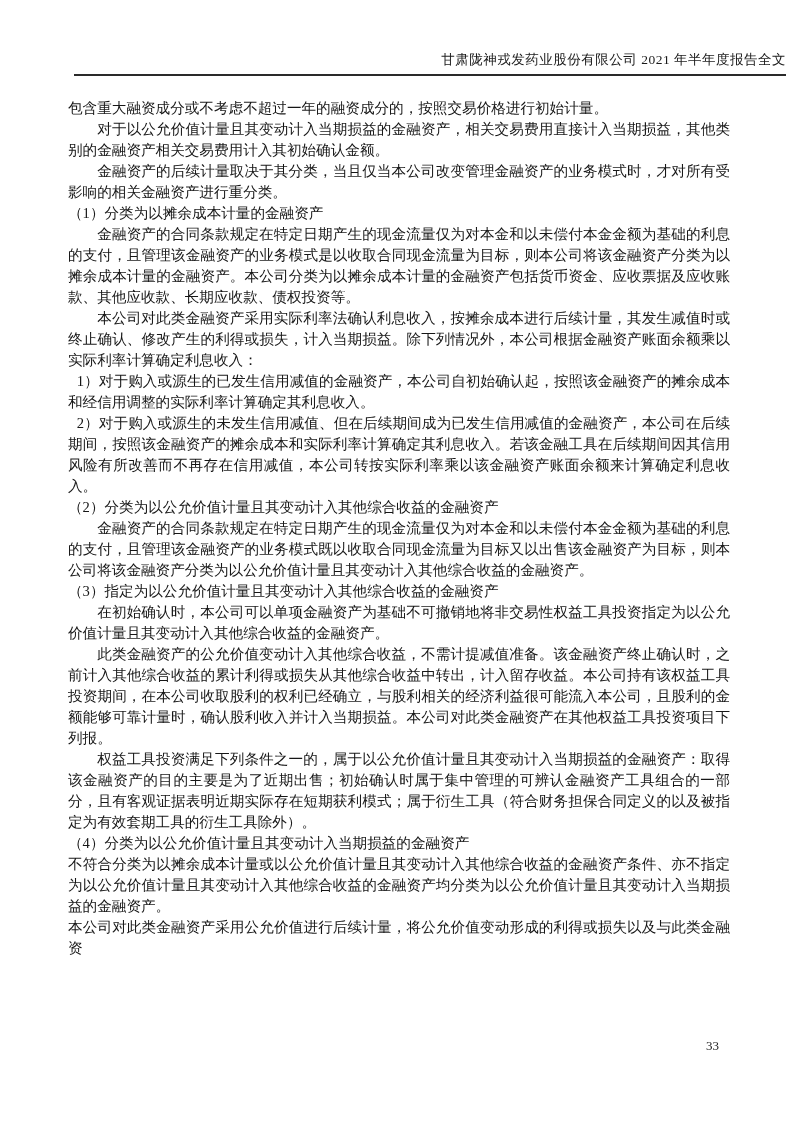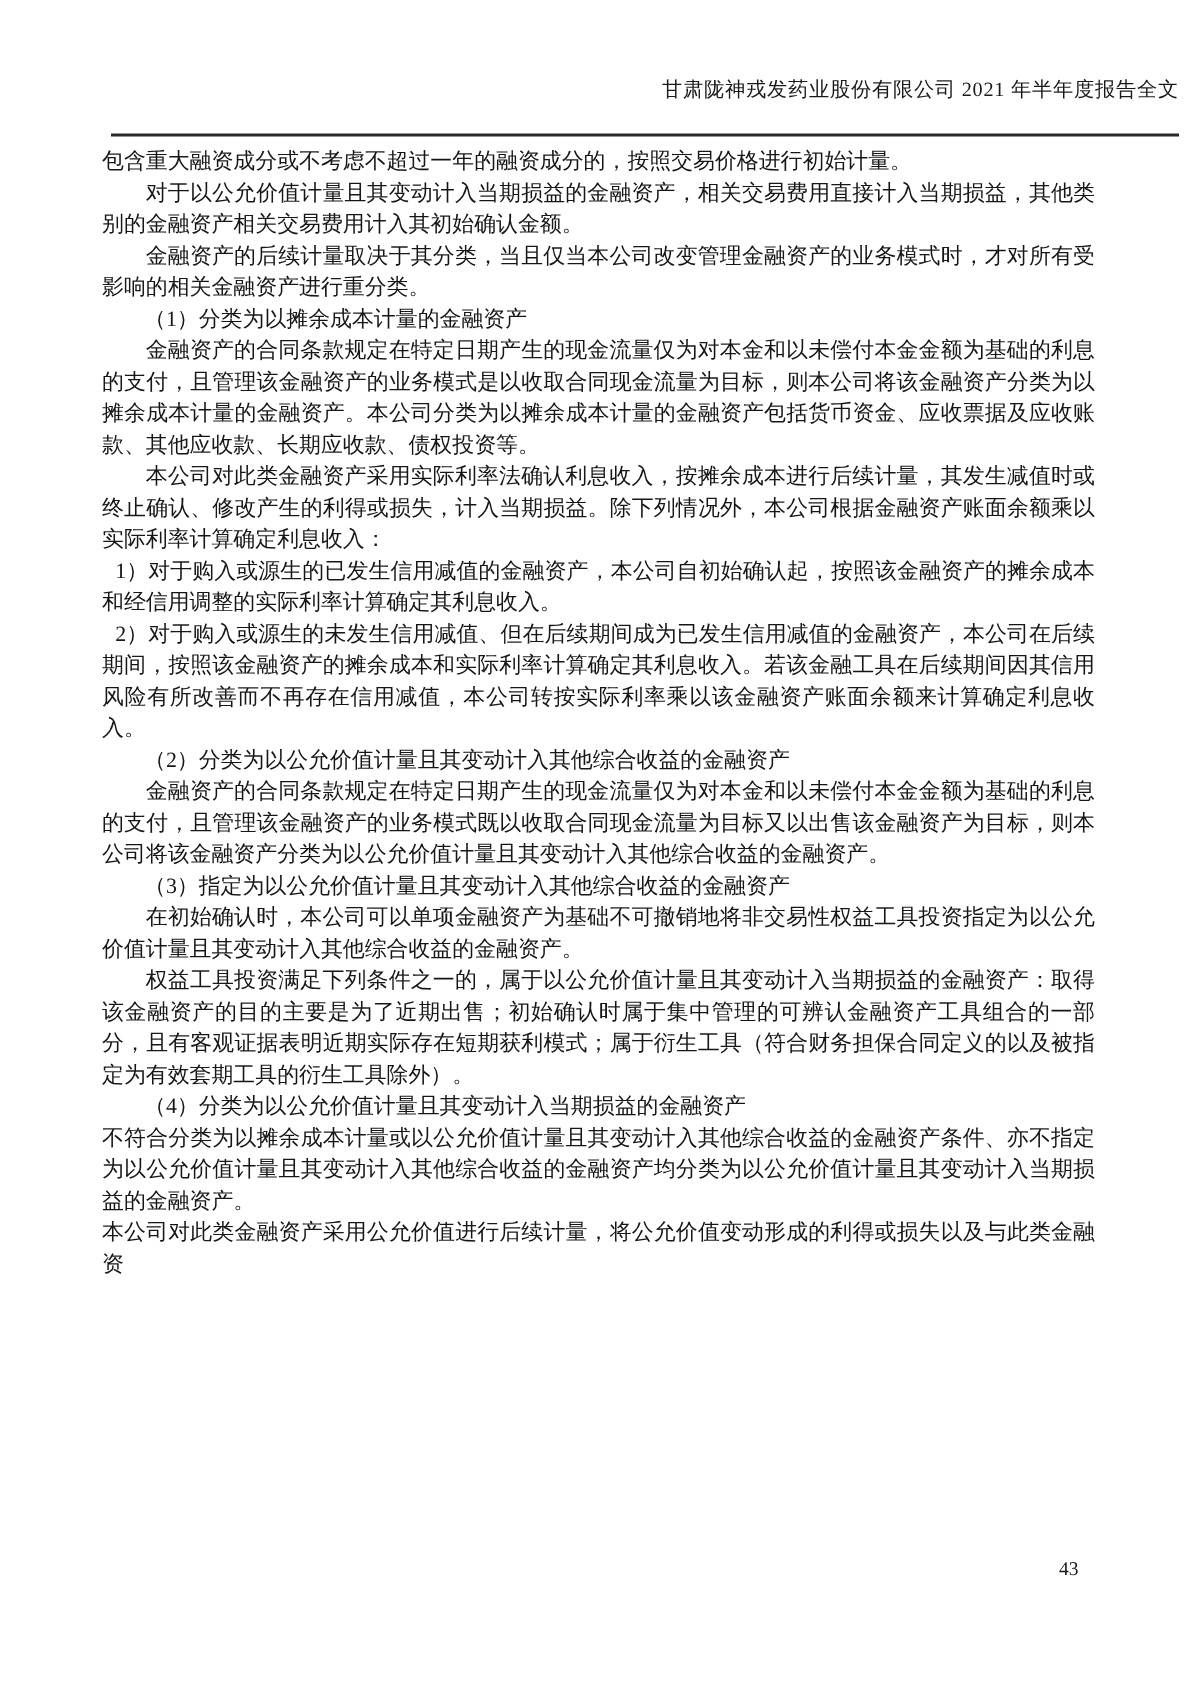--- a/index.html
+++ b/index.html
@@ -19,21 +19,21 @@
     height: 1122px;
     background: #ffffff;
     overflow: hidden;
   }
   .page-header {
     position: absolute;
     top: 0;
     left: 74px;
     right: 7px;
     border-bottom: 2px solid #2a2a2a;
-    padding-bottom: 20px;
+    padding-bottom: 5px;
   }
   .header-title {
     padding-top: 51px;
     text-align: right;
     font-size: 13.5px;
     line-height: 18px;
     letter-spacing: 0.5px;
     color: #1a1a1a;
     white-space: nowrap;
   }
@@ -46,21 +46,21 @@
     line-height: 21px;
     text-align: justify;
     color: #161616;
   }
   .doc-body p {
     margin: 0;
     padding: 0;
   }
   p.ind2 { text-indent: 2em; font-family: Liberation Serif, serif; }
   p.num  { text-indent: 0.6em; }
-  p.sec  { text-indent: 0; margin-left: 28px; }
+  p.sec  { text-indent: 0; }
   p.cont { text-indent: 0; }
   .page-footer {
     position: absolute;
     top: 1038px;
     right: 74px;
     font-size: 13px;
     color: #1a1a1a;
   }
 </style>
 </head>
@@ -78,23 +78,24 @@
     <p class="ind2">金融资产的后续计量取决于其分类，当且仅当本公司改变管理金融资产的业务模式时，才对所有受影响的相关金融资产进行重分类。</p>
     <p class="sec">（1）分类为以摊余成本计量的金融资产</p>
     <p class="ind2">金融资产的合同条款规定在特定日期产生的现金流量仅为对本金和以未偿付本金金额为基础的利息的支付，且管理该金融资产的业务模式是以收取合同现金流量为目标，则本公司将该金融资产分类为以摊余成本计量的金融资产。本公司分类为以摊余成本计量的金融资产包括货币资金、应收票据及应收账款、其他应收款、长期应收款、债权投资等。</p>
     <p class="ind2">本公司对此类金融资产采用实际利率法确认利息收入，按摊余成本进行后续计量，其发生减值时或终止确认、修改产生的利得或损失，计入当期损益。除下列情况外，本公司根据金融资产账面余额乘以实际利率计算确定利息收入：</p>
     <p class="num">1）对于购入或源生的已发生信用减值的金融资产，本公司自初始确认起，按照该金融资产的摊余成本和经信用调整的实际利率计算确定其利息收入。</p>
     <p class="num">2）对于购入或源生的未发生信用减值、但在后续期间成为已发生信用减值的金融资产，本公司在后续期间，按照该金融资产的摊余成本和实际利率计算确定其利息收入。若该金融工具在后续期间因其信用风险有所改善而不再存在信用减值，本公司转按实际利率乘以该金融资产账面余额来计算确定利息收入。</p>
     <p class="sec">（2）分类为以公允价值计量且其变动计入其他综合收益的金融资产</p>
     <p class="ind2">金融资产的合同条款规定在特定日期产生的现金流量仅为对本金和以未偿付本金金额为基础的利息的支付，且管理该金融资产的业务模式既以收取合同现金流量为目标又以出售该金融资产为目标，则本公司将该金融资产分类为以公允价值计量且其变动计入其他综合收益的金融资产。</p>
     <p class="sec">（3）指定为以公允价值计量且其变动计入其他综合收益的金融资产</p>
     <p class="ind2">在初始确认时，本公司可以单项金融资产为基础不可撤销地将非交易性权益工具投资指定为以公允价值计量且其变动计入其他综合收益的金融资产。</p>
+    <p class="ind2">此类金融资产的公允价值变动计入其他综合收益，不需计提减值准备。该金融资产终止确认时，之前计入其他综合收益的累计利得或损失从其他综合收益中转出，计入留存收益。本公司持有该权益工具投资期间，在本公司收取股利的权利已经确立，与股利相关的经济利益很可能流入本公司，且股利的金额能够可靠计量时，确认股利收入并计入当期损益。本公司对此类金融资产在其他权益工具投资项目下列报。</p>
     <p class="ind2">权益工具投资满足下列条件之一的，属于以公允价值计量且其变动计入当期损益的金融资产：取得该金融资产的目的主要是为了近期出售；初始确认时属于集中管理的可辨认金融资产工具组合的一部分，且有客观证据表明近期实际存在短期获利模式；属于衍生工具（符合财务担保合同定义的以及被指定为有效套期工具的衍生工具除外）。</p>
     <p class="sec">（4）分类为以公允价值计量且其变动计入当期损益的金融资产</p>
     <p class="cont">不符合分类为以摊余成本计量或以公允价值计量且其变动计入其他综合收益的金融资产条件、亦不指定为以公允价值计量且其变动计入其他综合收益的金融资产均分类为以公允价值计量且其变动计入当期损益的金融资产。</p>
     <p class="cont">本公司对此类金融资产采用公允价值进行后续计量，将公允价值变动形成的利得或损失以及与此类金融资</p>
   </div>
 
   <div class="page-footer">
-    <span>43</span>
+    <span>33</span>
   </div>
 
 </div>
 
 </body></html>

